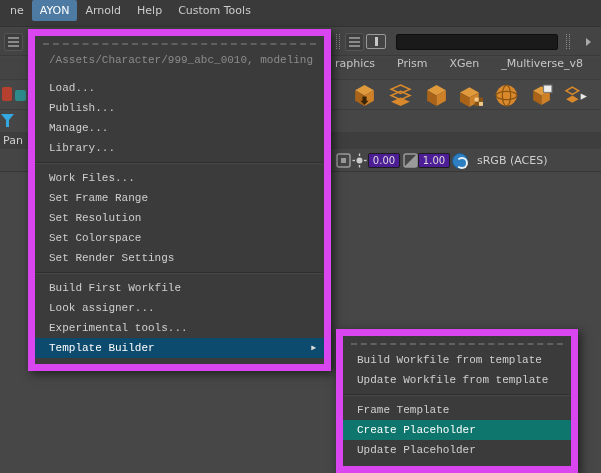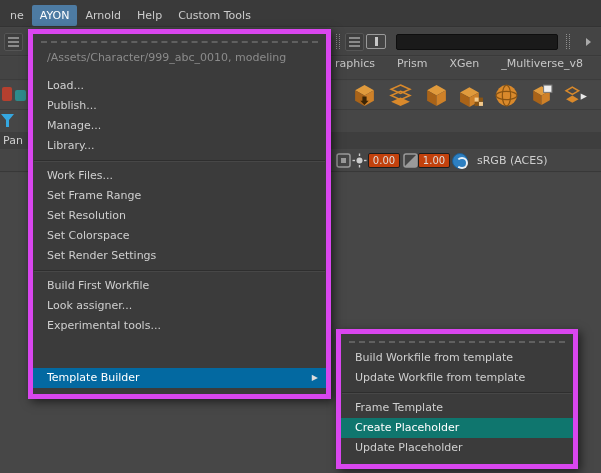--- a/index.html
+++ b/index.html
@@ -9,21 +9,21 @@
     background:#464646;
     font-family:"DejaVu Sans","Liberation Sans",sans-serif;
     font-size:11px; color:#cccccc;
     -webkit-font-smoothing:antialiased;
   }
 
   
   .menubar {
     position:absolute; left:0; top:0; right:0; height:27px;
     background:#3a3a3a; border-bottom:1px solid #333;
-    display:flex; align-items:flex-end; padding-left:2px;
+    display:flex; align-items:flex-start; padding-left:2px;
   }
   .menubar .mitem { padding:4px 8px; border-radius:2px; white-space:nowrap; cursor:default; }
   .menubar .mitem.active { background:#4d7ba3; color:#ffffff; }
 
   
   .toolbar {
     position:absolute; left:0; top:28px; right:0; height:28px;
     background:#444444; border-bottom:1px solid #3a3a3a;
   }
   .tb-btn {
@@ -73,47 +73,47 @@
   .panel-label { position:absolute; left:3px; top:2px; color:#cfcfcf; }
 
   
   .viewbar {
     position:absolute; left:0; top:150px; right:0; height:22px;
     background:#454545; border-bottom:1px solid #383838;
   }
   .vb-icon { position:absolute; top:3px; }
   .vb-box {
     position:absolute; top:3px; width:32px; height:15px;
-    background:#c2410c; border:1px solid #1c1c1c; border-radius:2px;
+    background:#4c1d95; border:1px solid #1c1c1c; border-radius:2px;
     color:#dddddd; font-size:10px; text-align:center; line-height:14px;
   }
   .cm-circle {
     position:absolute; left:452px; top:3px; width:16px; height:16px; border-radius:50%;
     background:#2d7fc1; border:1px solid #1d5d92;
   }
   .cm-circle:after { content:""; position:absolute; left:3px; top:3px; width:8px; height:8px;
     border:2px solid rgba(255,255,255,.9); border-radius:50%; border-left-color:transparent; }
   .cs-label { position:absolute; left:477px; top:4px; color:#cfcfcf; }
 
   .viewport { position:absolute; left:0; top:173px; right:0; bottom:0; background:#474747; }
 
   
   .menu {
     position:absolute; background:#3b3b3b;
-    border:5px solid #d946ef;
+    border:7px solid #d946ef;
     box-shadow:3px 3px 9px rgba(0,0,0,.55);
-    padding:2px 0 6px 0; z-index:20;
+    padding:2px 0 6px 0; z-index:20;font-family:Liberation Mono, monospace;
   }
   .tearoff { height:0; border-top:2px dashed #606060; margin:5px 8px 5px 8px; }
   .menu-item {
     height:20px; line-height:20px; padding:0 22px 0 14px;
     color:#cfcfcf; white-space:nowrap; position:relative; cursor:default;
   }
   .menu-item.context { color:#8b8b8b; margin-bottom:8px; }
-  .menu-item.hl  { background:#0369a1; color:#ffffff;margin-top:32px; }
+  .menu-item.hl  { background:#0c4a6e; color:#ffffff; }
   .menu-item.hl2 { background:#0f766e; color:#ffffff; }
   .menu-sep { border-top:1px solid #2e2e2e; border-bottom:1px solid #474747; margin:4px 1px; }
   .arrow { position:absolute; right:8px; top:0; font-size:8px; color:#dddddd; }
 
   .ayon-menu { left:28px; top:29px; width:303px; }
   .tb-submenu { left:336px; top:329px; width:242px; }
 </style>
 </head>
 <body>
 

